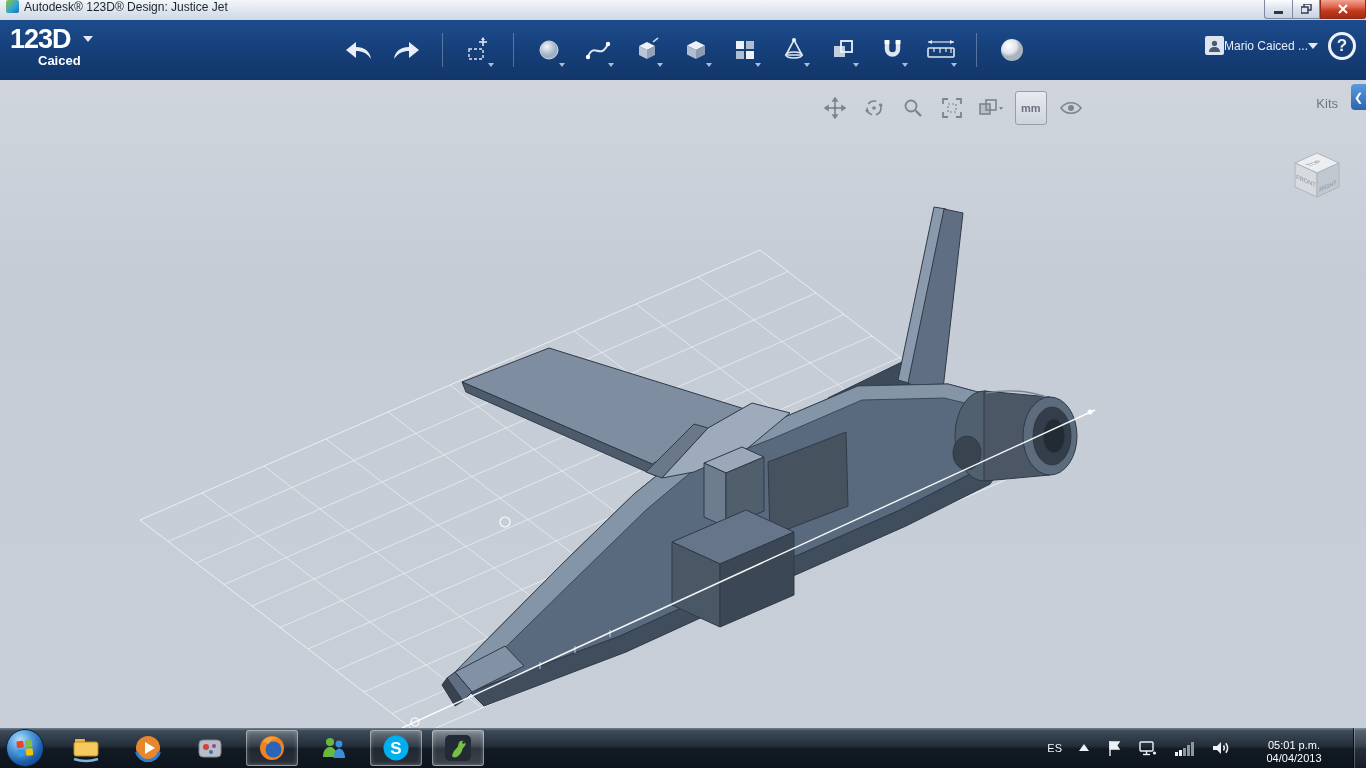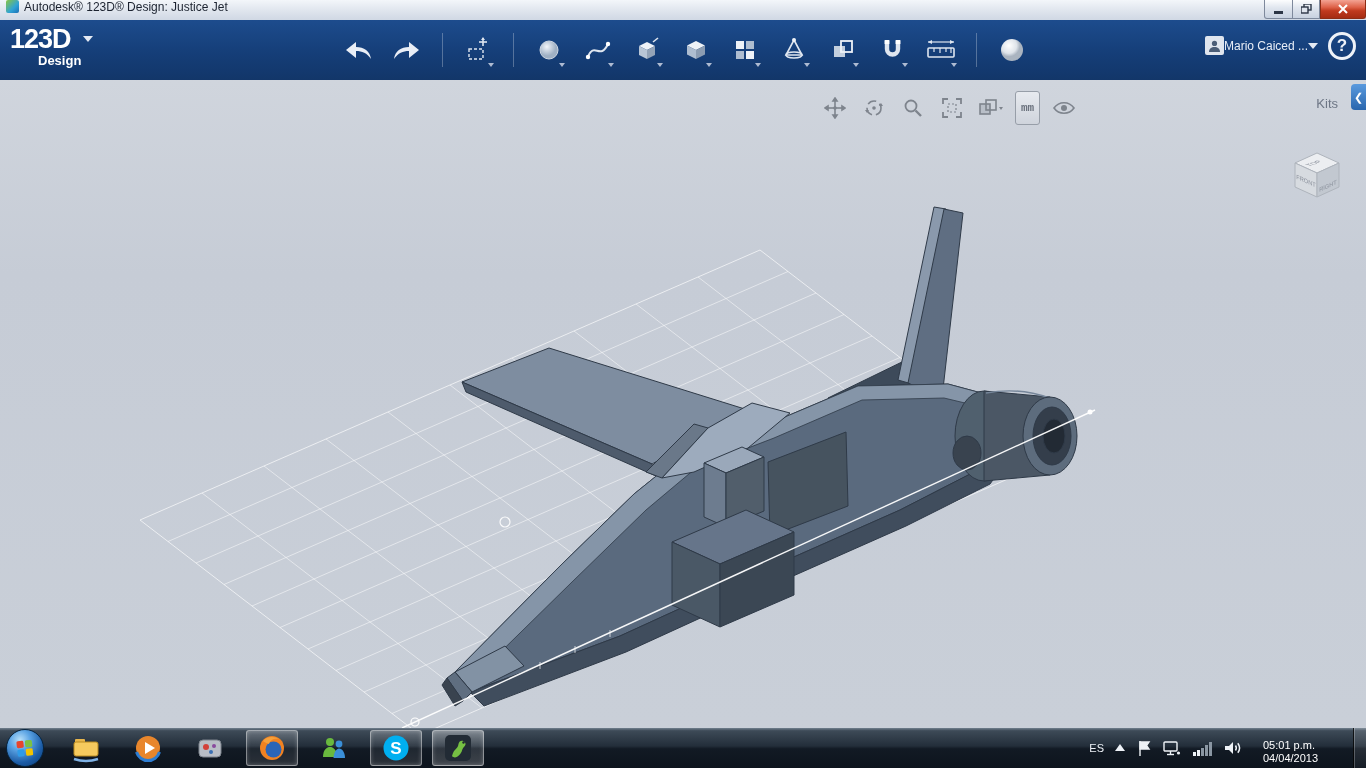--- a/index.html
+++ b/index.html
@@ -52,21 +52,21 @@
     display:flex;align-items:center;justify-content:center;box-sizing:border-box;}
 
   
   .viewport{position:absolute;top:80px;left:0;width:1366px;height:648px;
     background:linear-gradient(#d0d5dd,#c6ccd6 30%,#c9cfd8);}
   .scene{position:absolute;left:0;top:0;}
 
   .vnav{position:absolute;left:820px;top:11px;display:flex;align-items:center;gap:9px;}
   .vni{width:30px;height:30px;display:flex;align-items:center;justify-content:center;border-radius:3px;}
   .units{border:1px solid #979ea8;border-radius:3px;background:linear-gradient(#e7eaef,#cfd4dc);
-    color:#6b727d;font-size:11px;font-weight:bold;padding:10px 5px;font-family:Liberation Mono, monospace;}
+    color:#6b727d;font-size:11px;font-weight:bold;padding:10px 5px;}
 
   .kits{position:absolute;right:28px;top:16px;color:#6d7685;font-size:13px;}
   .collapse-tab{position:absolute;right:0;top:4px;width:15px;height:26px;
     background:linear-gradient(#5a9ade,#2a66ad);border-radius:4px 0 0 4px;
     color:#fff;font-size:11px;display:flex;align-items:center;justify-content:center;}
 
   .viewcube{position:absolute;left:1286px;top:64px;}
   svg text{font-family:"Liberation Sans",sans-serif;}
 
   
@@ -76,23 +76,23 @@
   .startorb{width:38px;height:38px;margin-left:6px;border-radius:50%;position:relative;
     background:radial-gradient(circle at 36% 28%,#b8e0f9 0%,#5aa3e4 30%,#1c5ca6 65%,#0a3a72 100%);
     border:1px solid #06243f;box-sizing:border-box;display:flex;align-items:center;justify-content:center;}
   .apps{display:flex;align-items:center;gap:10px;margin-left:16px;}
   .slot{width:52px;height:36px;display:flex;align-items:center;justify-content:center;
     border-radius:3px;border:1px solid transparent;box-sizing:border-box;}
   .slot.running{border:1px solid rgba(255,255,255,.45);
     background:linear-gradient(rgba(255,255,255,.22),rgba(255,255,255,.06) 50%,rgba(255,255,255,.12));
     box-shadow:inset 0 0 4px rgba(255,255,255,.25);}
   .slot.active{background:linear-gradient(rgba(255,255,255,.34),rgba(255,255,255,.12) 50%,rgba(255,255,255,.2));}
-  .tray{margin-left:auto;display:flex;align-items:center;gap:10px;color:#eef2f7;}
+  .tray{margin-left:auto;display:flex;align-items:center;gap:16px;color:#eef2f7;}
   .tray .lang{font-size:11px;}
-  .clock{width:74px;text-align:left;color:#fff;font-size:11px;line-height:13px;margin:8px 6px 0 10px;}
+  .clock{width:74px;text-align:center;color:#fff;font-size:11px;line-height:13px;margin:8px 6px 0 10px;}
   .showdesk{width:12px;height:40px;border-left:1px solid rgba(0,0,0,.8);
     box-shadow:inset 1px 0 0 rgba(255,255,255,.25);
     background:linear-gradient(rgba(255,255,255,.14),rgba(255,255,255,.04));}
   .ticon{display:flex;align-items:center;justify-content:center;}
 </style>
 </head>
 <body>
 
 <div id="screen">
 
@@ -118,21 +118,21 @@
       </div>
     </div>
   </div>
 
   <div class="appbar">
     <div class="logo">
       <div class="row1">
         <span class="big">123D</span>
         <span class="caret-down"></span>
       </div>
-      <div class="sub">Design</div>
+      <div class="sub">Caiced</div>
     </div>
 
     <div class="tools">
       <div class="tool">
         <svg width="30" height="24">
           <path d="M3 12 L13 4 L13 9 C21 9 27 13 28 21 C24 15 19 13 13 13 L13 20 Z" fill="#e9eef6"></path>
         </svg>
       </div>
       <div class="tool">
         <svg width="30" height="24">

